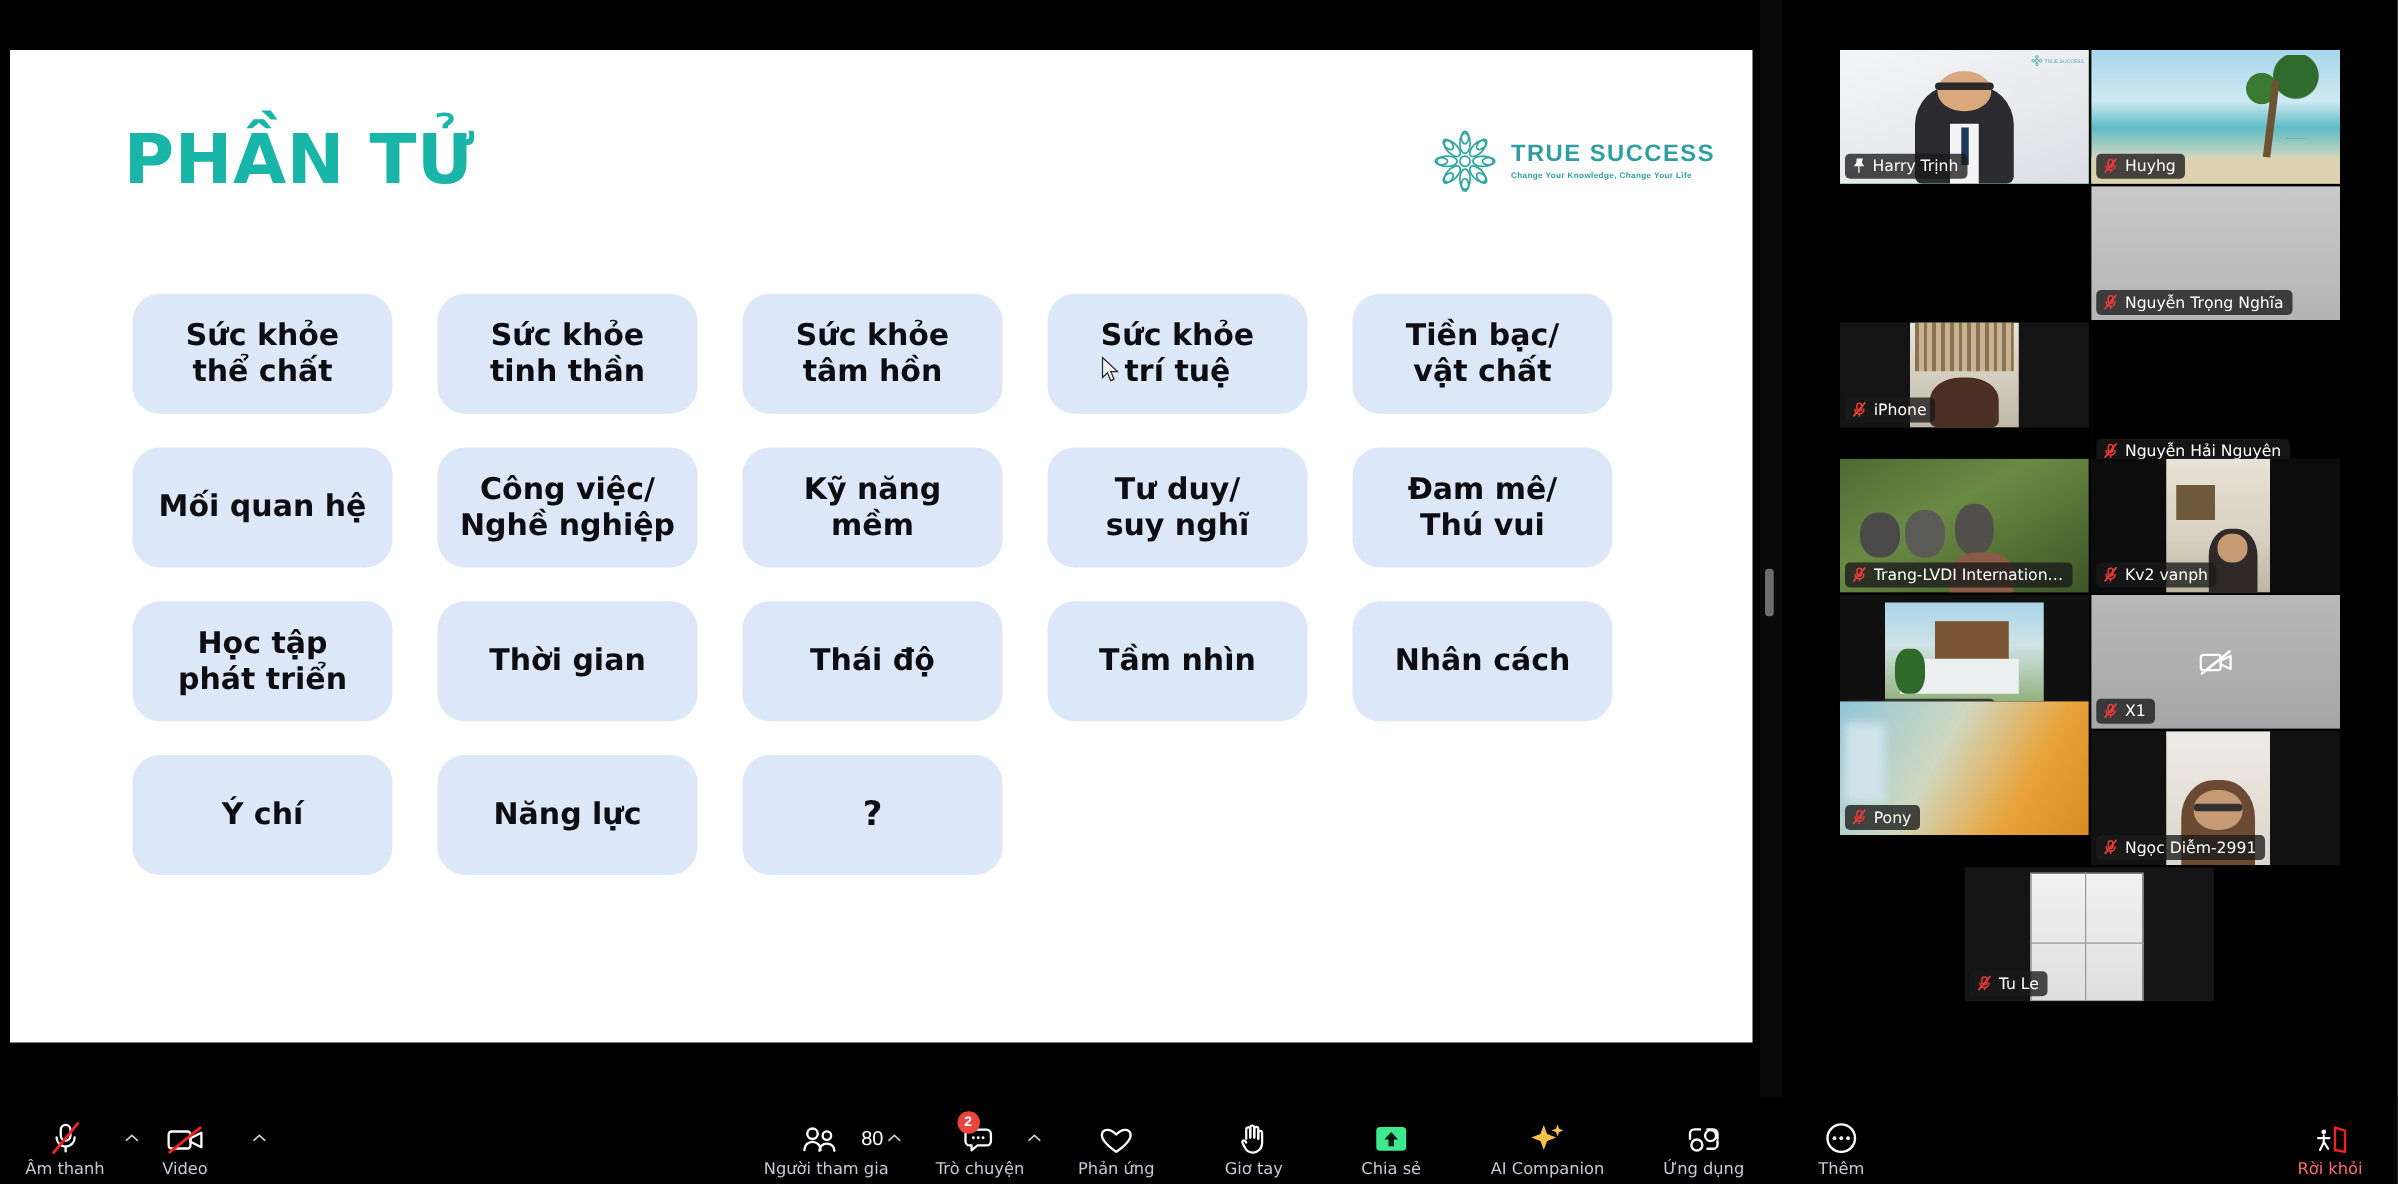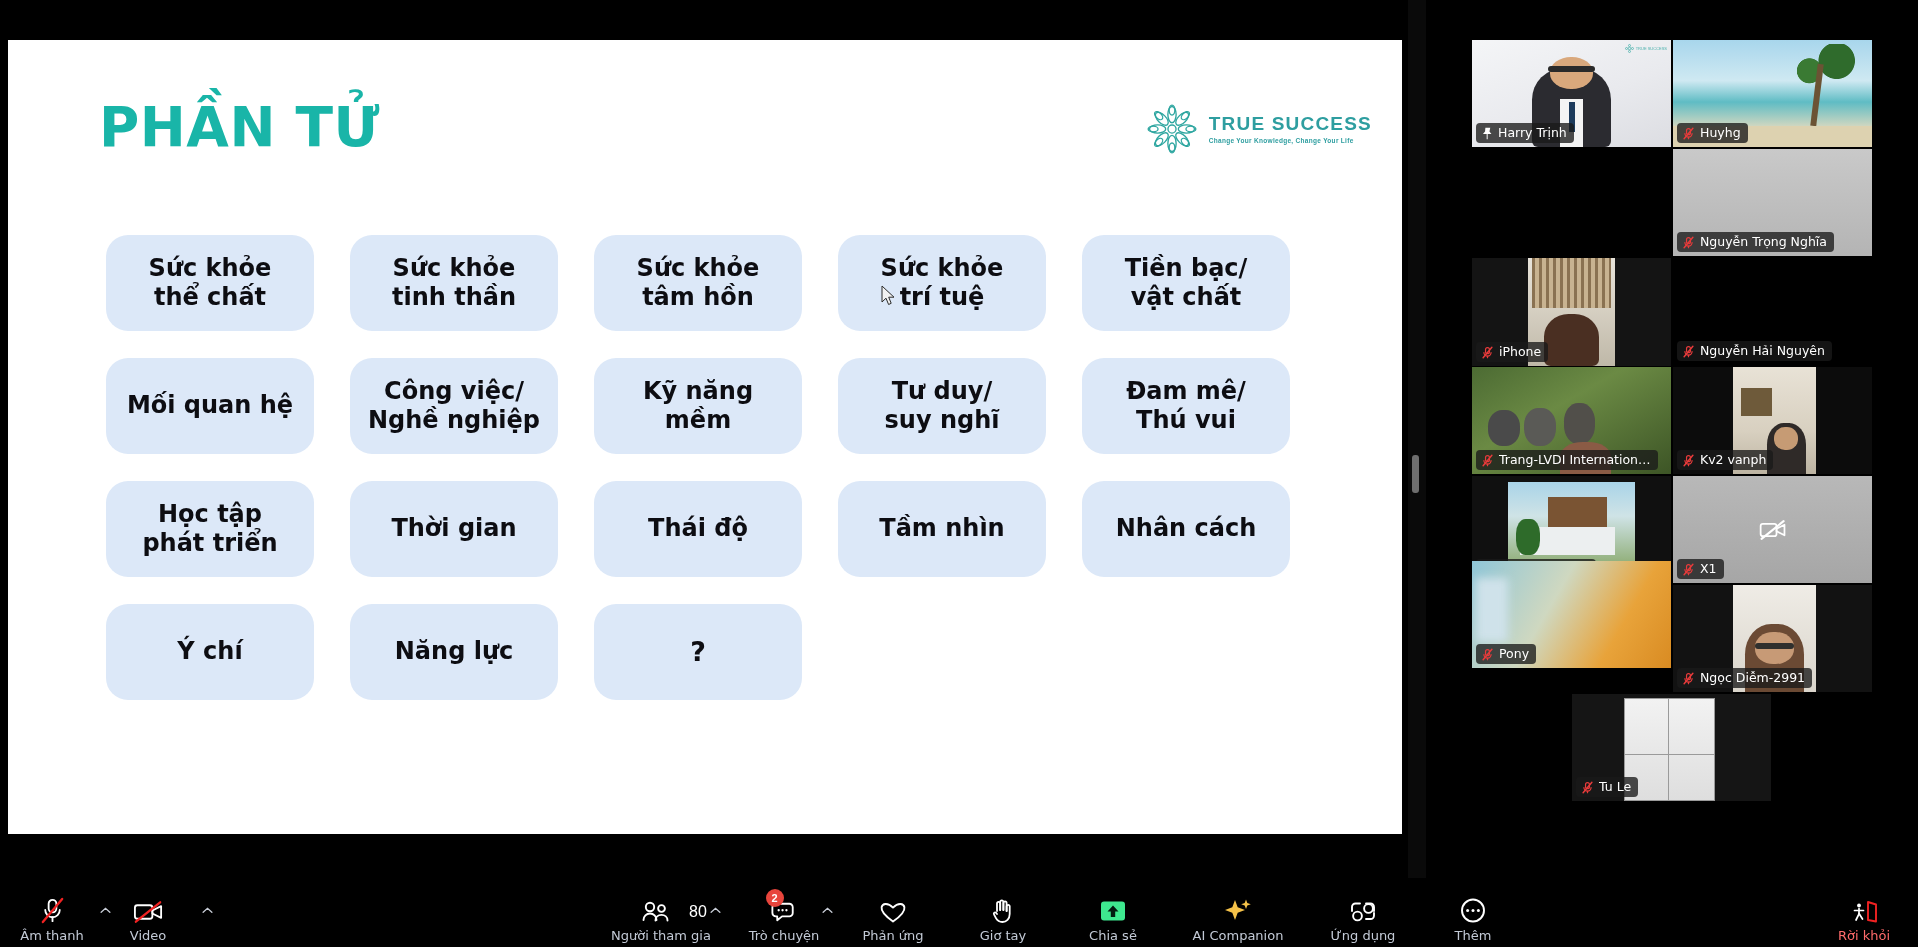--- a/index.html
+++ b/index.html
@@ -257,39 +257,39 @@
               <g fill="none" stroke="#e83b3b" stroke-width="1.5" stroke-linecap="round">
                 <rect x="5.6" y="2" width="4.8" height="7.5" rx="2.4"></rect>
                 <path d="M3.6 8a4.4 4.4 0 0 0 8.8 0"></path>
                 <line x1="8" y1="12.4" x2="8" y2="14.4"></line>
               </g>
               <line x1="2.6" y1="14.4" x2="13.4" y2="1.6" stroke="#e83b3b" stroke-width="1.8" stroke-linecap="round"></line>
             </svg></span>
           <span class="nm">Nguyễn Trọng Nghĩa</span>
         </div>
       </div>
-      <div class="tile" style="left: 0px; top: 218px; width: 199px; height: 108px;">
+      <div class="tile" style="left: 0px; top: 218px; width: 199px; height: 84px;">
         <div class="bg" style="background: rgb(20, 20, 20);">
           <div style="position:absolute;left:28%;top:0;width:44%;height:100%;background:linear-gradient(180deg,#e8e4db 0%,#d9d3c6 40%,#bfb8a8 100%);"></div>
           <div style="position:absolute;left:30%;top:0;width:40%;height:46%;background:repeating-linear-gradient(90deg,#8a7252 0 3px,#c8b391 3px 7px);"></div>
           <div style="position:absolute;left:36%;top:52%;width:28%;height:48%;background:#4a2f22;border-radius:44% 44% 12% 12%;"></div>
         </div>
         <div class="namebar">
           <span class="mic-off"><svg viewBox="0 0 16 16" width="13" height="13">
               <g fill="none" stroke="#e83b3b" stroke-width="1.5" stroke-linecap="round">
                 <rect x="5.6" y="2" width="4.8" height="7.5" rx="2.4"></rect>
                 <path d="M3.6 8a4.4 4.4 0 0 0 8.8 0"></path>
                 <line x1="8" y1="12.4" x2="8" y2="14.4"></line>
               </g>
               <line x1="2.6" y1="14.4" x2="13.4" y2="1.6" stroke="#e83b3b" stroke-width="1.8" stroke-linecap="round"></line>
             </svg></span>
           <span class="nm">iPhone</span>
         </div>
       </div>
-      <div class="tile" style="left: 201px; top: 218px; width: 199px; height: 107px;">
+      <div class="tile" style="left: 201px; top: 228px; width: 199px; height: 107px;">
         <div class="bg" style="background: rgb(0, 0, 0);"></div>
         <div class="namebar">
           <span class="mic-off"><svg viewBox="0 0 16 16" width="13" height="13">
               <g fill="none" stroke="#e83b3b" stroke-width="1.5" stroke-linecap="round">
                 <rect x="5.6" y="2" width="4.8" height="7.5" rx="2.4"></rect>
                 <path d="M3.6 8a4.4 4.4 0 0 0 8.8 0"></path>
                 <line x1="8" y1="12.4" x2="8" y2="14.4"></line>
               </g>
               <line x1="2.6" y1="14.4" x2="13.4" y2="1.6" stroke="#e83b3b" stroke-width="1.8" stroke-linecap="round"></line>
             </svg></span>

